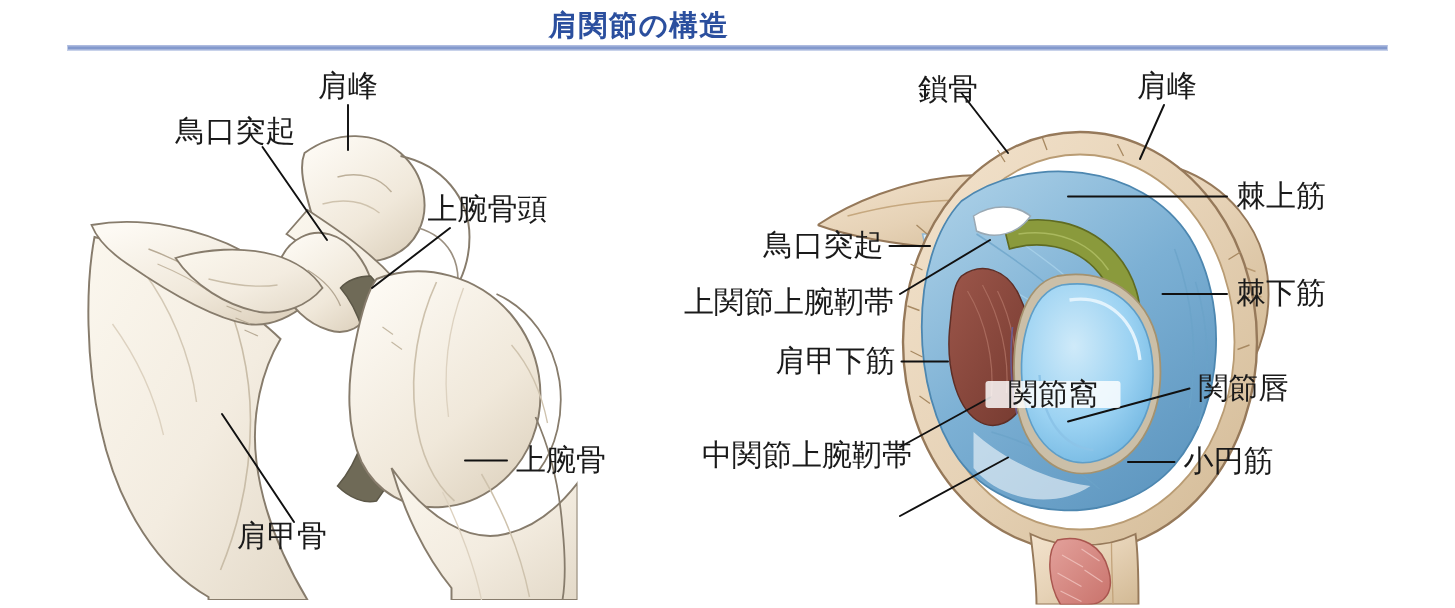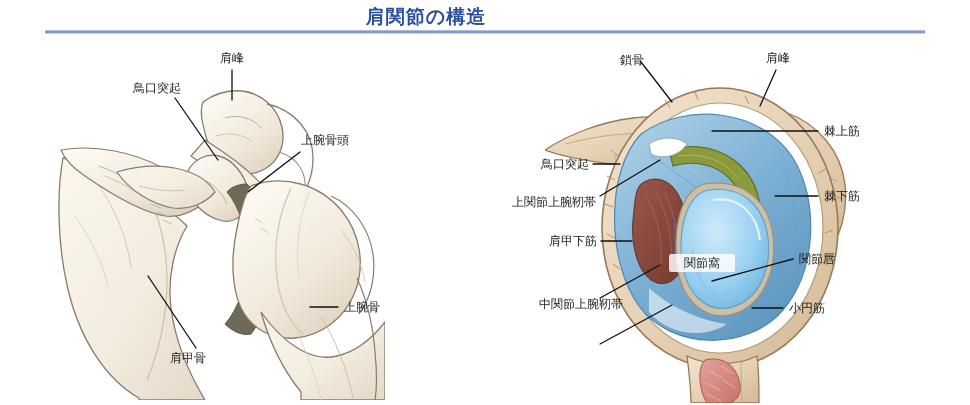--- a/index.html
+++ b/index.html
@@ -44,21 +44,21 @@
     height: 4px;
     background: #8399cd;
     border-top: 1px solid #aebbdf;
     border-bottom: 1px solid #c8d2ea;
     box-sizing: border-box;
   }
 
   
   .lbl {
     position: absolute;
-    font-size: 12px;
+    font-size: 20px;
     line-height: 18px;
     color: #1a1a1a;
     white-space: nowrap;
     font-family: "Liberation Sans", "DejaVu Sans", sans-serif;
   }
   .lbl.center-on {
     transform: translate(-50%, -50%);
   }
   .lbl.right-anchor {
     transform: translate(-100%, -50%);
@@ -333,16 +333,16 @@
 
   <div class="lbl center-on" style="left:632px; top:60px;">鎖骨</div>
   <div class="lbl center-on" style="left:778px; top:58px;">肩峰</div>
   <div class="lbl left-anchor" style="left:824px; top:131px;">棘上筋</div>
   <div class="lbl left-anchor" style="left:824px; top:196px;">棘下筋</div>
   <div class="lbl left-anchor" style="left:799px; top:259px;">関節唇</div>
   <div class="lbl left-anchor" style="left:789px; top:308px;">小円筋</div>
   <div class="lbl right-anchor" style="left:589px; top:164px;">鳥口突起</div>
   <div class="lbl right-anchor" style="left:596px; top:202px;">上関節上腕靭帯</div>
   <div class="lbl right-anchor" style="left:597px; top:241px;">肩甲下筋</div>
-  <div class="lbl right-anchor" style="left:623px; top:304px;">中関節上腕靭帯</div>
+  <div class="lbl right-anchor" style="left:608px; top:304px;">中関節上腕靭帯</div>
   <div class="lbl center-on lbl-boxed" style="left:702px; top:263px;">関節窩</div>
 
 </div>
 
 </body></html>

